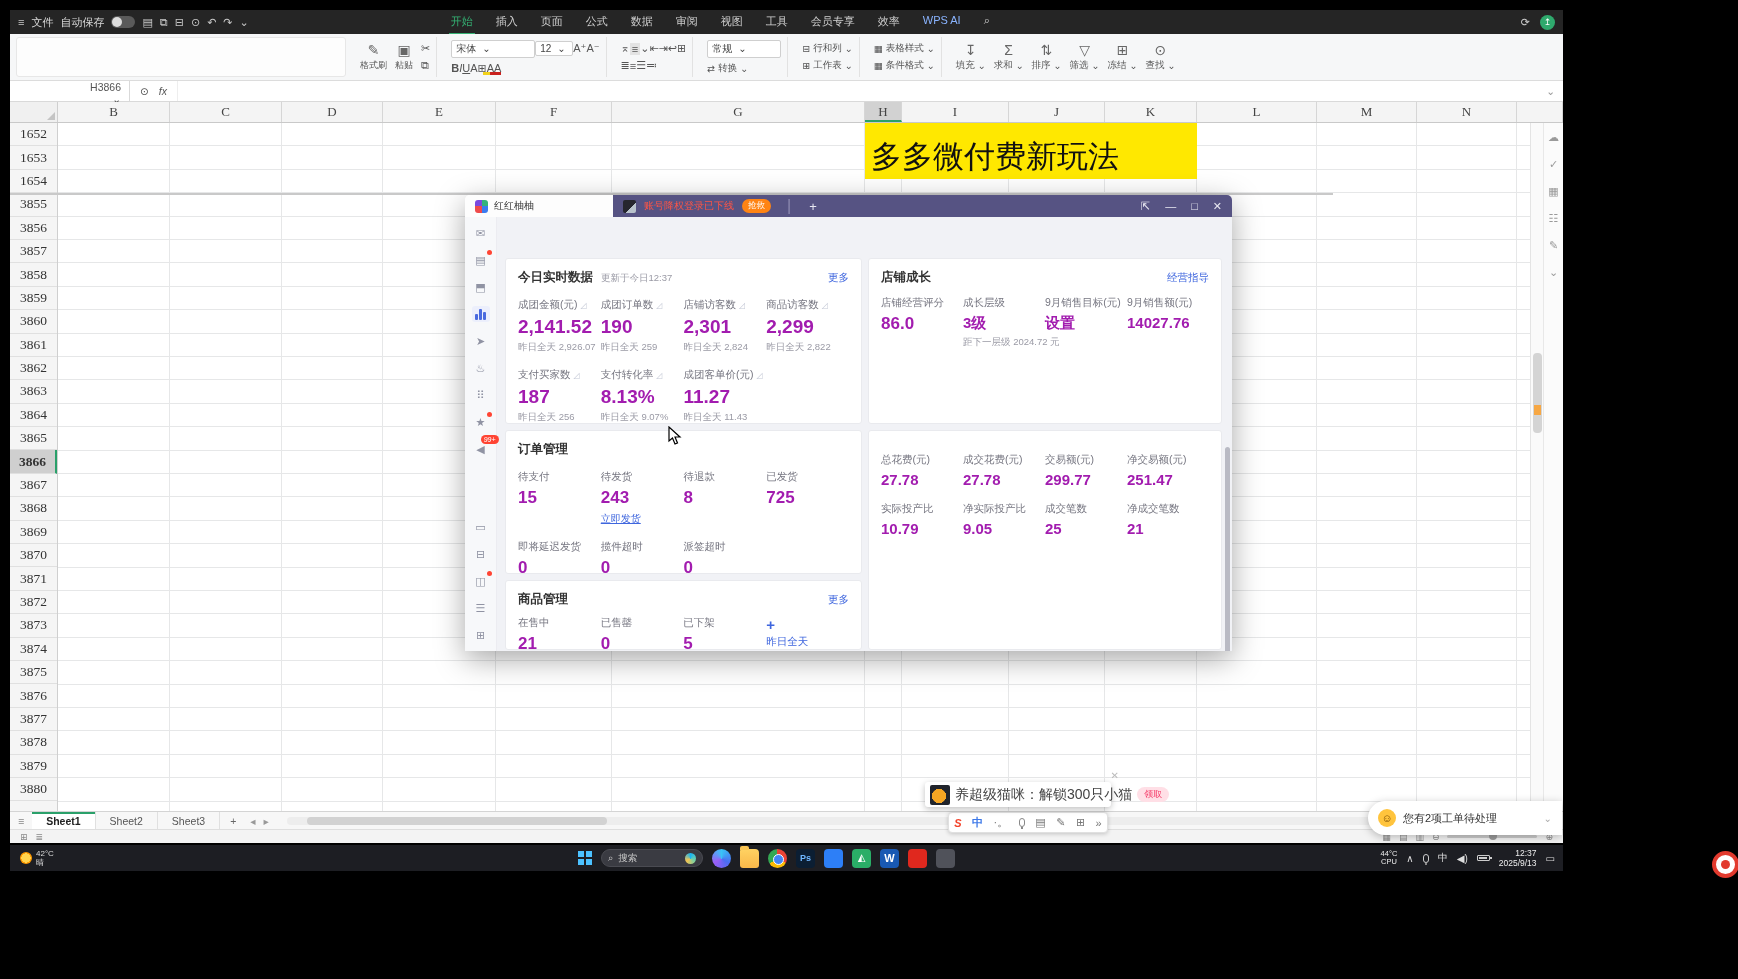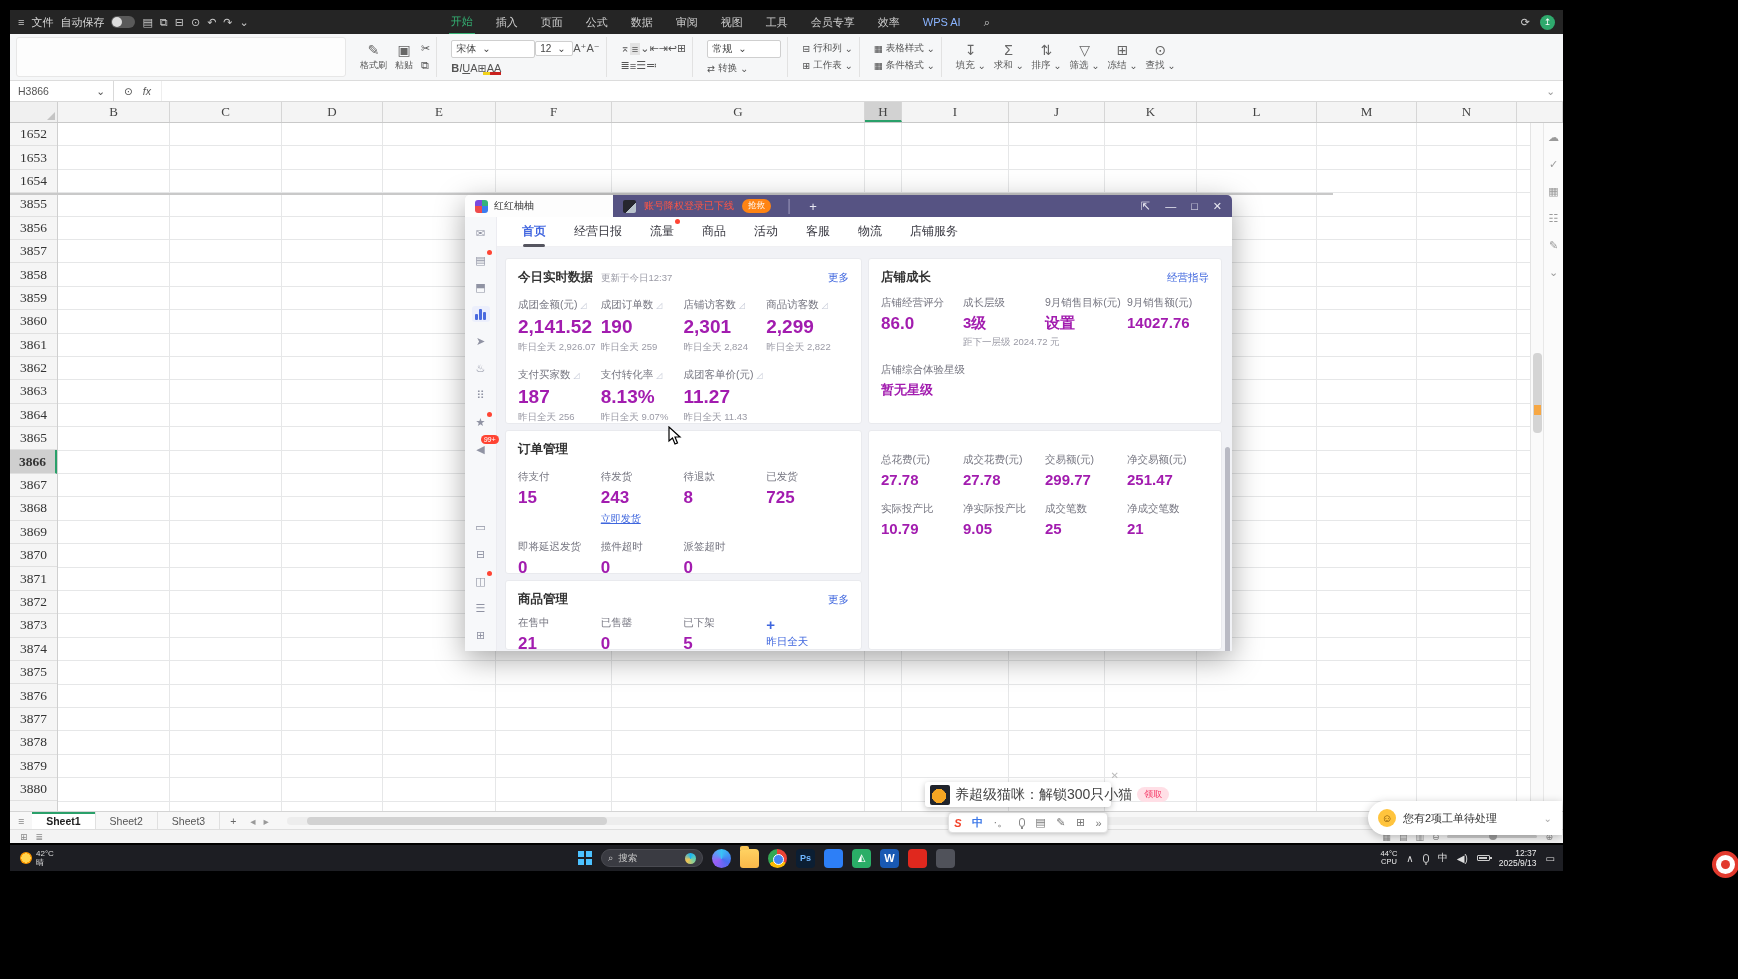--- a/index.html
+++ b/index.html
@@ -6,41 +6,41 @@
   html,body { width:1738px; height:979px; overflow:hidden; background:#000; font-family:"Liberation Sans","DejaVu Sans",sans-serif; }
   #frame { position:relative; width:1738px; height:979px; background:#000; }
 
   
   .wps { position:absolute; left:10px; top:10px; width:1553px; height:833px; background:#fff; display:flex; flex-direction:column; }
   .wps-titlebar { height:24px; background:#252525; color:#d8d8d8; display:flex; align-items:center; font-size:11px; padding:0 8px; flex:none; }
   .tb-left { display:flex; align-items:center; gap:7px; }
   .tb-ico { color:#c8c8c8; font-size:11px; cursor:default; }
   .toggle { width:24px; height:12px; border-radius:6px; background:#5a5a5a; position:relative; }
   .toggle::after { content:""; position:absolute; left:1px; top:1px; width:10px; height:10px; border-radius:50%; background:#ddd; }
-  .menu-tabs { display:flex; align-items:center; gap:19px; margin-left:200px; }
+  .menu-tabs { display:flex; align-items:flex-start; gap:19px; margin-left:200px; }
   .menu-tab { color:#cfcfcf; padding:4px 2px; }
   .menu-tab.active { color:#34b173; border-bottom:2px solid #34b173; }
   .tb-right { margin-left:auto; display:flex; align-items:center; gap:10px; }
   .share-chip { width:15px; height:15px; border-radius:50%; background:#2fa96d; color:#fff; font-size:9px; text-align:center; line-height:15px; }
 
   .ribbon { height:47px; background:#f6f7f8; border-bottom:1px solid #dcdcdc; display:flex; align-items:stretch; padding:3px 6px; gap:8px; flex:none; }
   .rb-blank { width:330px; background:#fdfdfd; border:1px solid #e7e7e7; border-radius:3px; }
   .rb-group { display:flex; align-items:center; gap:8px; padding:0 6px; border-right:1px solid #e2e2e2; }
   .rb-big { display:flex; flex-direction:column; align-items:center; justify-content:center; font-size:9px; color:#555; gap:1px; }
   .rb-big .g { font-size:14px; color:#666; }
   .rb-2row { display:flex; flex-direction:column; justify-content:center; gap:4px; }
   .rb-row { display:flex; align-items:center; gap:0; }
   .combo { background:#fff; border:1px solid #cfcfcf; border-radius:2px; font-size:10px; color:#444; padding:1px 4px; display:flex; align-items:center; gap:6px; }
   .sm { font-size:11px; color:#555; }
   .b{font-weight:bold;} .i{font-style:italic;} .u{text-decoration:underline;}
   .colorbar { display:inline-block; width:11px; height:3px; margin-left:-11px; transform:translate(0,5px); }
   .mini-label { font-size:9.5px; color:#555; display:flex; align-items:center; gap:3px; }
 
   .fx-bar { height:21px; border-bottom:1px solid #d9d9d9; display:flex; align-items:center; font-size:10.5px; color:#555; flex:none; background:#fff; }
-  .cellref { width:104px; border-right:1px solid #d9d9d9; height:100%; display:flex; align-items:center; justify-content:space-between; padding:0 8px; }
+  .cellref { width:120px; border-right:1px solid #d9d9d9; height:100%; display:flex; align-items:flex-end; justify-content:space-between; padding:0 8px;flex-direction:column; }
   .fx-icons { display:flex; gap:10px; padding:0 10px; border-right:1px solid #eee; height:100%; align-items:center; font-style:italic; }
 
   .grid-zone { flex:1; display:flex; flex-direction:column; position:relative; overflow:hidden; }
   .colhdr { height:21px; display:flex; background:#f4f4f4; border-bottom:1px solid #c9c9c9; flex:none; font-family:"Liberation Serif",serif; font-size:13px; color:#444; }
   .corner { width:48px; border-right:1px solid #cfcfcf; background:#f0f0f0; position:relative; flex:none; }
   .corner::after { content:""; position:absolute; right:2px; bottom:2px; border-left:8px solid transparent; border-bottom:8px solid #c4c4c4; }
   .ch { border-right:1px solid #d6d6d6; text-align:center; line-height:20px; flex:none; }
   .ch.sel { background:#d2d2d2; border-bottom:2px solid #2aa06a; }
   .w-b{width:112px}.w-c{width:112px}.w-d{width:101px}.w-e{width:113px}.w-f{width:116px}.w-g{width:253px}.w-h{width:37px}.w-i{width:107px}.w-j{width:96px}.w-k{width:92px}.w-l{width:120px}.w-m{width:100px}.w-n{width:100px}.w-fill{flex:1}
   .grid-body { flex:1; display:flex; position:relative; background:repeating-linear-gradient(to bottom,#fff 0 22.4px,#e6e7e8 22.4px 23.4px); }
@@ -486,20 +486,21 @@
             <div class="vc w-g"></div>
           <div class="vc w-h"></div>
             <div class="vc w-i"></div>
             <div class="vc w-j"></div>
           <div class="vc w-k"></div>
             <div class="vc w-l"></div>
             <div class="vc w-m"></div>
           <div class="vc w-n"></div>
         </div>
         <div class="hidden-break"></div>
+        <div class="ycell">多多微付费新玩法</div>
         <div class="vscroll">
           <div class="vthumb"></div>
           <div class="vmark"></div>
         </div>
         <div class="side-rail">
           <span>☁</span>
           <span>✓</span>
           <span>▦</span>
           <span>☷</span>
           <span>✎</span>
@@ -613,30 +614,20 @@
           </div>
         <div class="sbi">
             <span>☰</span>
           </div>
         <div class="sbi" style="margin-bottom:8px">
             <span>⊞</span>
           </div>
       </div>
 
       <div class="dash-main">
-        <div class="dash-nav">
-          <span class="dnav active">首页</span>
-          <span class="dnav">经营日报</span>
-          <span class="dnav"><span>流量</span><i class="dot"></i></span>
-          <span class="dnav">商品</span>
-          <span class="dnav">活动</span>
-          <span class="dnav">客服</span>
-          <span class="dnav">物流</span>
-          <span class="dnav">店铺服务</span>
-        </div>
 
         <div class="card" style="left:8px;top:41px;width:357px;height:166px">
           <div class="card-hd">
             <span class="card-title">今日实时数据</span>
             <span class="card-sub">更新于今日12:37</span>
             <span class="card-more blue">更多</span>
           </div>
           <div class="mgrid">
               <div class="mi">
               <div class="mi-label">
@@ -811,26 +802,20 @@
                   <span>9月销售目标(元)</span>
                 </div>
               <div class="mi-val smv blue">设置</div>
             </div>
             <div class="mi">
               <div class="mi-label">
                   <span>9月销售额(元)</span>
                 </div>
               <div class="mi-val smv">14027.76</div>
             </div>
-            <div class="mi" style="width:100%;margin-bottom:0">
-              <div class="mi-label">
-                  <span>店铺综合体验星级</span>
-                </div>
-              <div class="mi-val smv" style="font-size:13px">暂无星级</div>
-            </div>
           </div>
         </div>
 
         <div class="card" style="left:371px;top:213px;width:354px;height:220px">
           <div class="mgrid">
               <div class="mi">
               <div class="mi-label">
                   <span>总花费(元)</span>
                 </div>
               <div class="mi-val smv">27.78</div>

